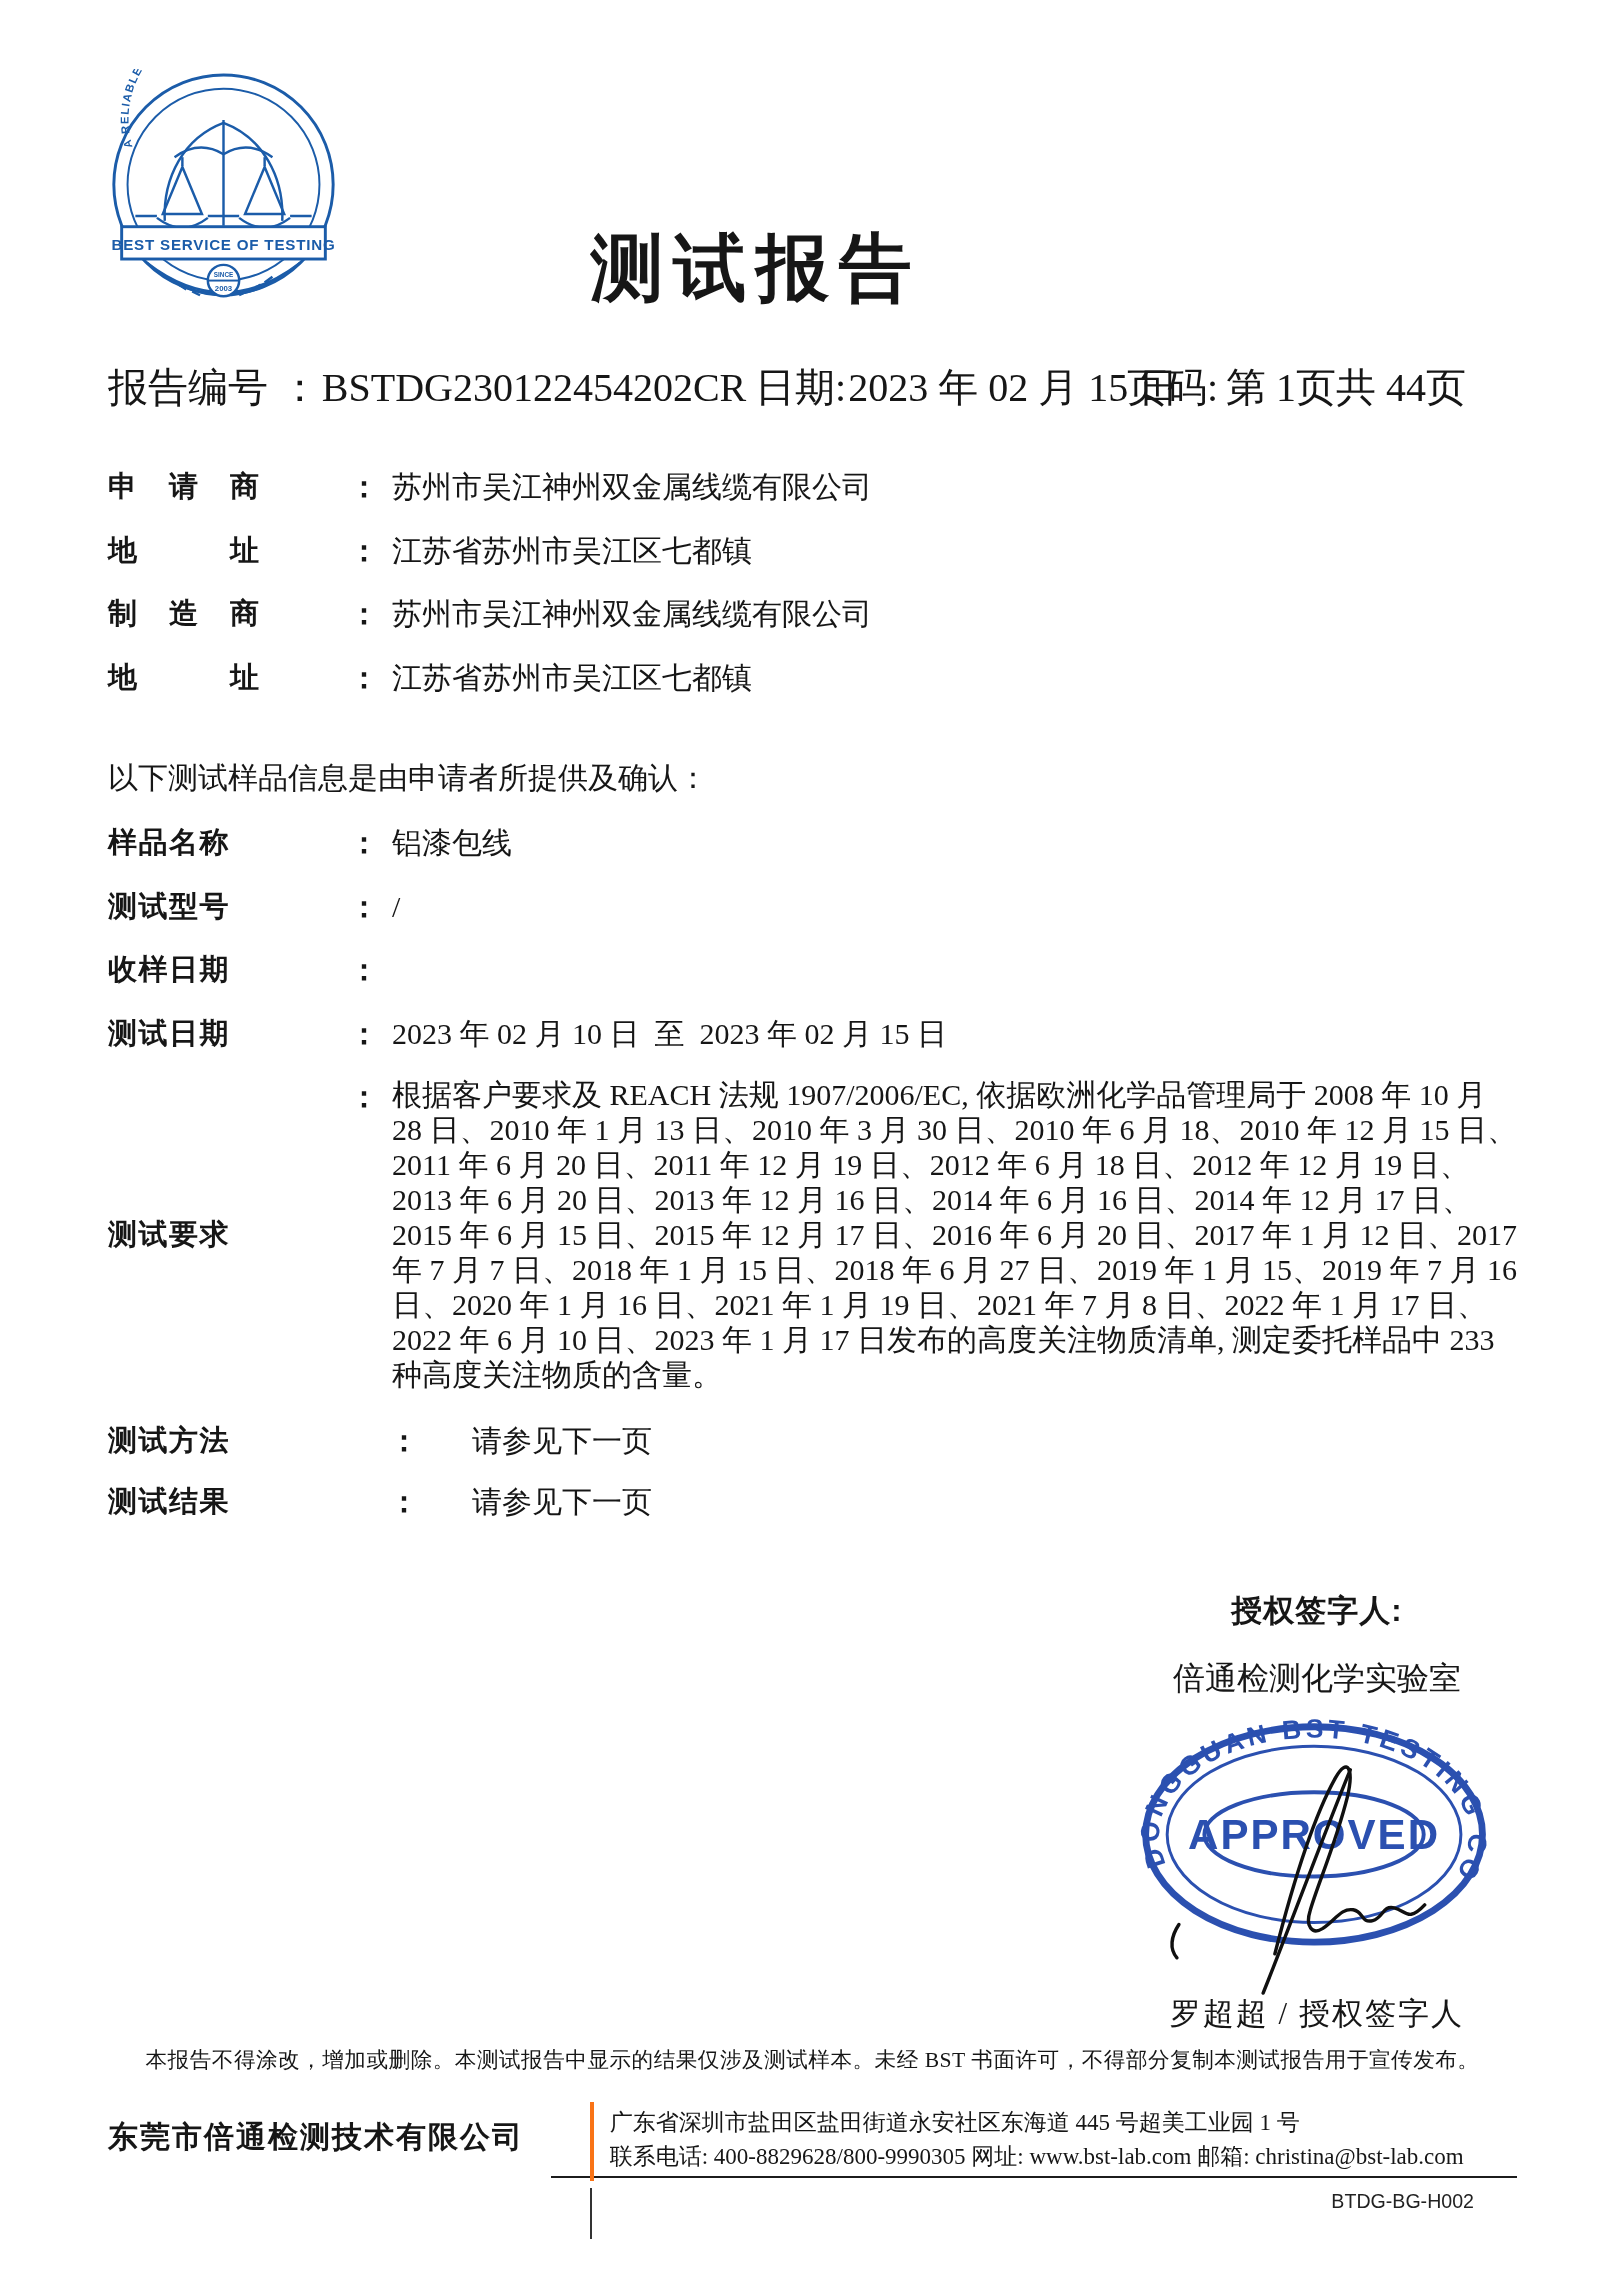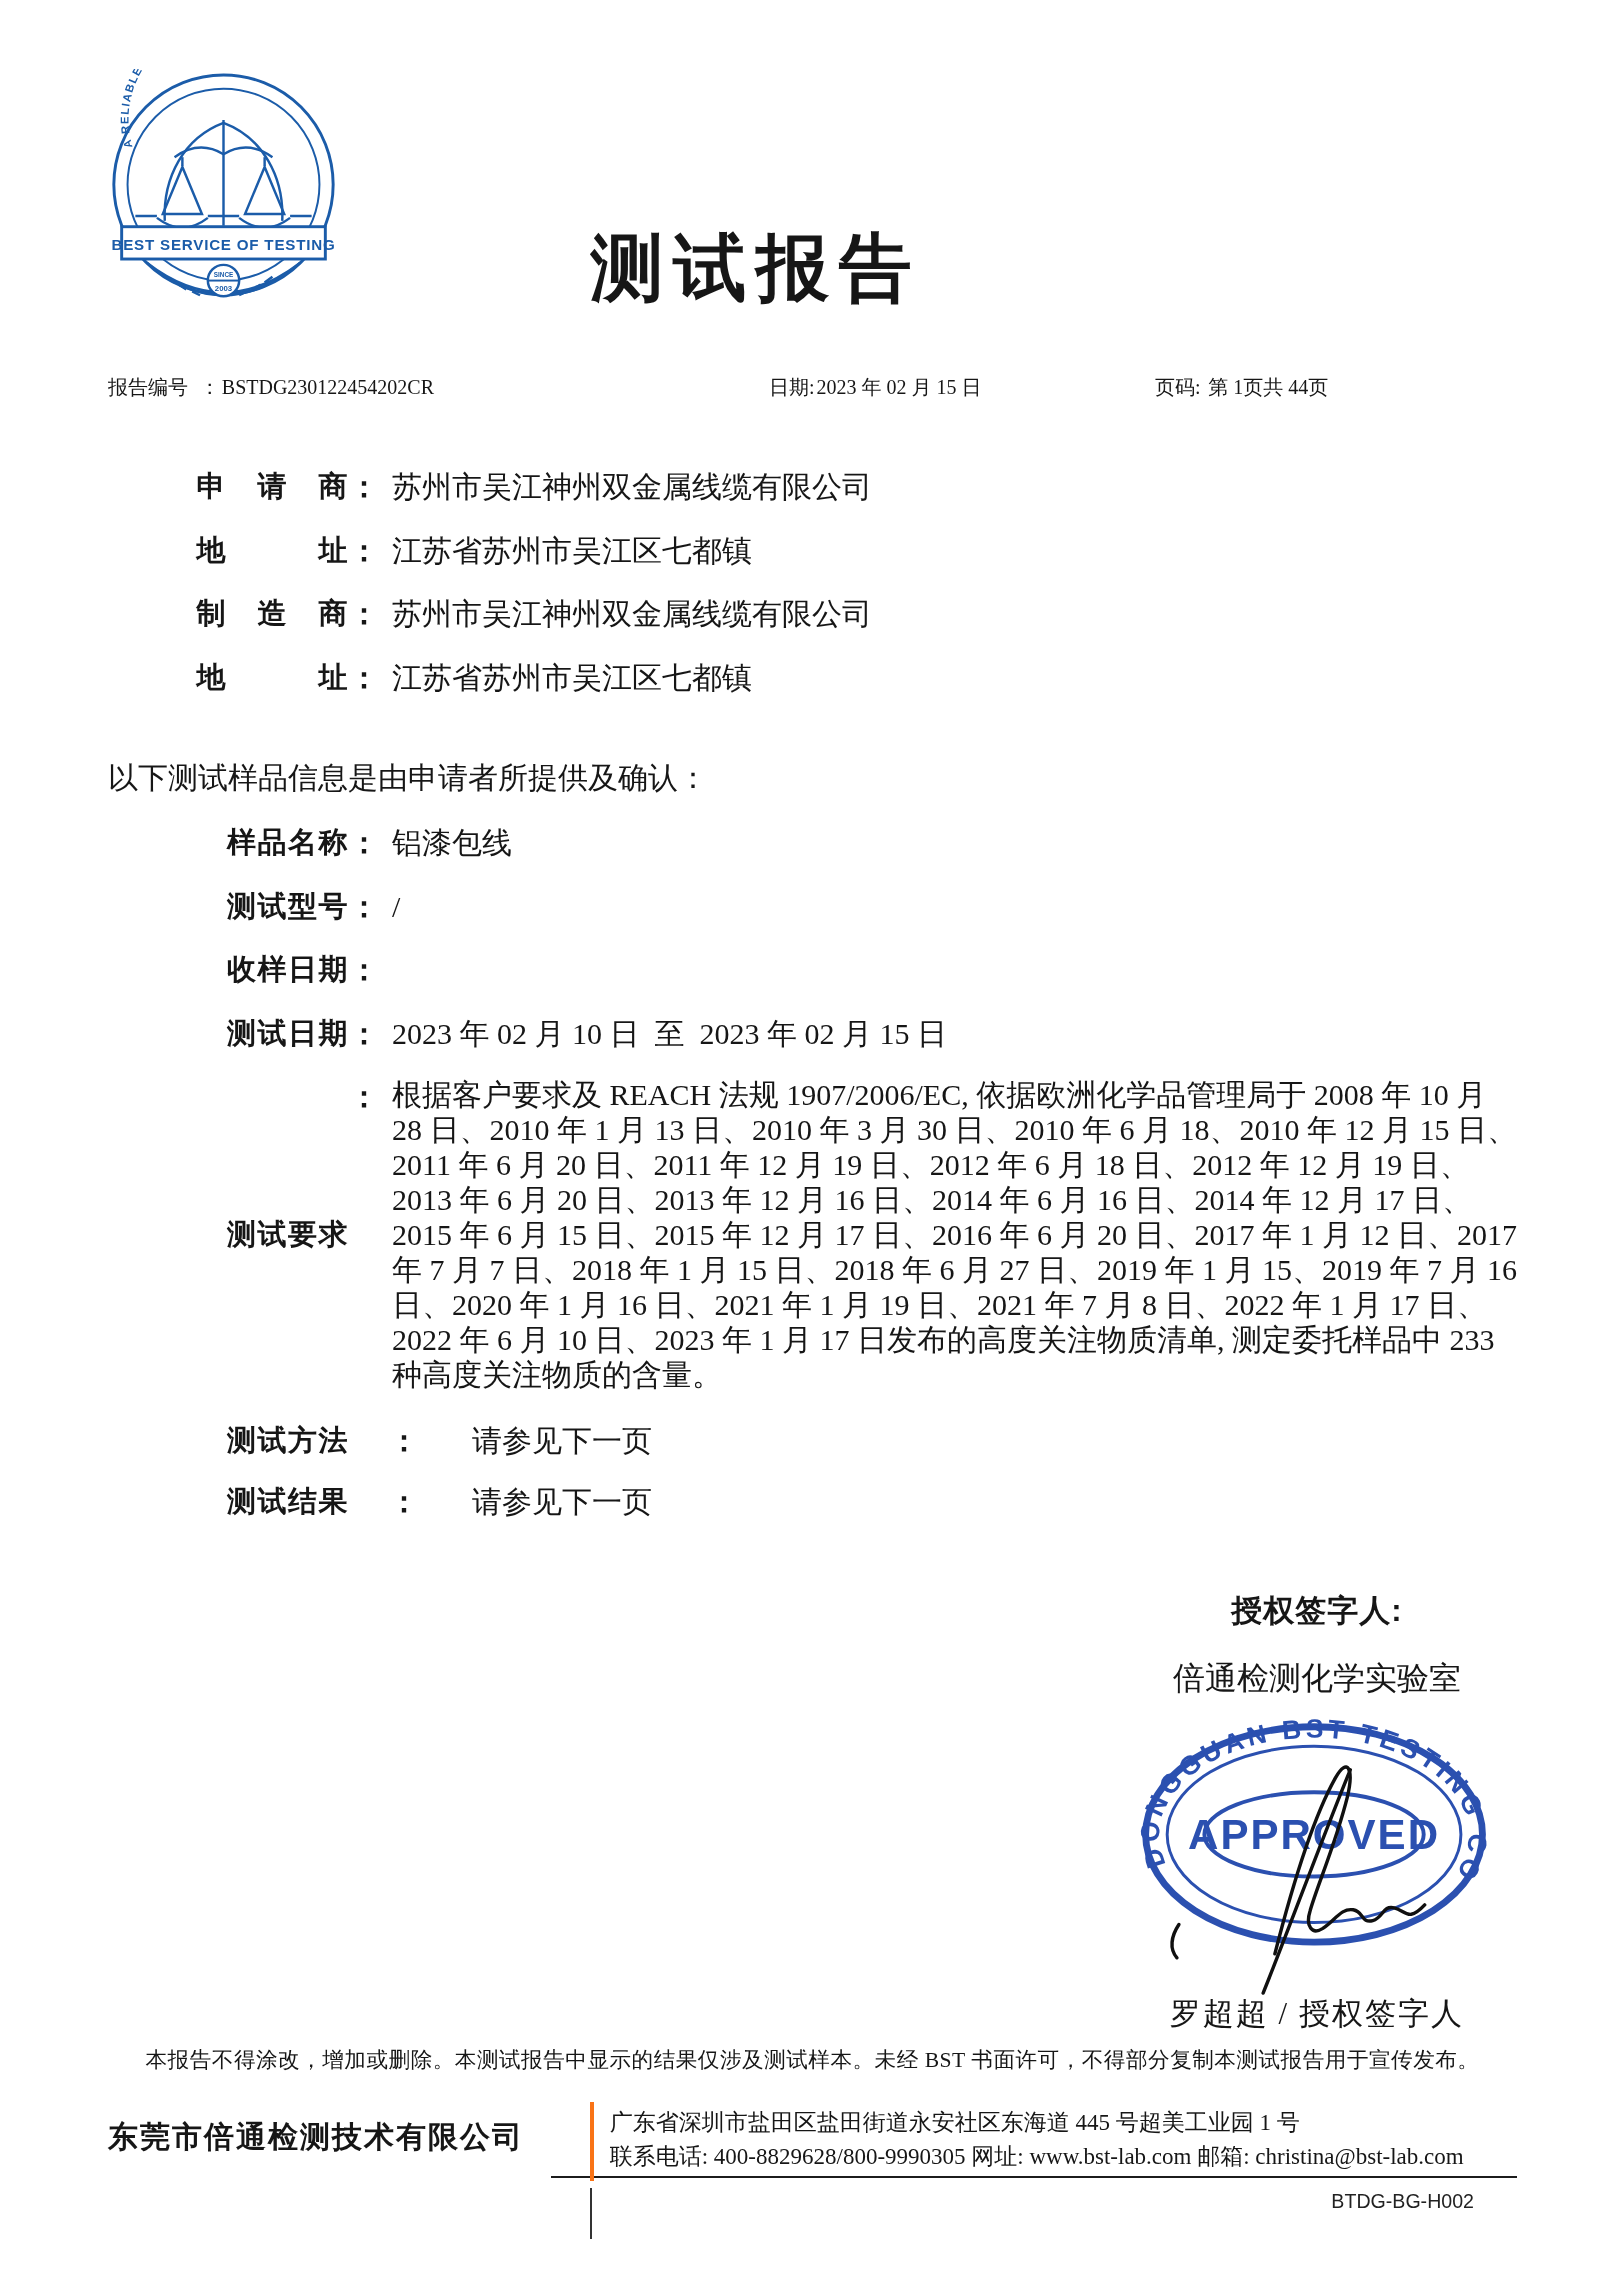--- a/index.html
+++ b/index.html
@@ -13,37 +13,37 @@
   
   .header { position:relative; height:300px; }
   .logo { position:absolute; top:2px; left:-2px; }
   .title {
     position:absolute; top:153px; left:14px; right:0; padding-right:127px;
     text-align:center; font-size:73px; font-weight:bold; letter-spacing:9.8px;
     white-space:nowrap;
   }
 
   
-  .meta { display:flex; font-size:20px; line-height:41px; white-space:pre;gap:14px; }
+  .meta { display:flex; font-size:40px; line-height:41px; white-space:pre; }
   .meta .m1 { width:647px; }
   .meta .m2 { width:372px; }
   .meta .m3 { flex:1; }
   .meta .c  { margin-left:11.8px; }
   .meta .mv { margin-left:2px; }
   .meta .m3 .mv { margin-left:7.8px; }
 
   
   .block1 { margin-top:59px; }
   .kv {
     display:grid; grid-template-columns:241px 43px 1fr;
     font-size:30px; line-height:39px; margin-bottom:24.5px; align-items:start;
   }
   .kv .k {
     font-weight:700; letter-spacing:1.5px; white-space:pre;
-    font-family:"Liberation Sans","DejaVu Sans",sans-serif; font-size:29px;text-align:right;
+    font-family:"Liberation Sans","DejaVu Sans",sans-serif; font-size:29px;
   }
   .kv .c { font-weight:700; }
   .kv .v { white-space:pre-wrap; }
   .kv.para { margin-bottom:29px; }
   .kv.para .k { align-self:center; }
   .kv.para .v { line-height:35px; }
   .kv.small { margin-bottom:21.6px;gap:40px; }
 
   .intro { margin-top:61px; margin-bottom:24.5px; font-size:30px; }
 

